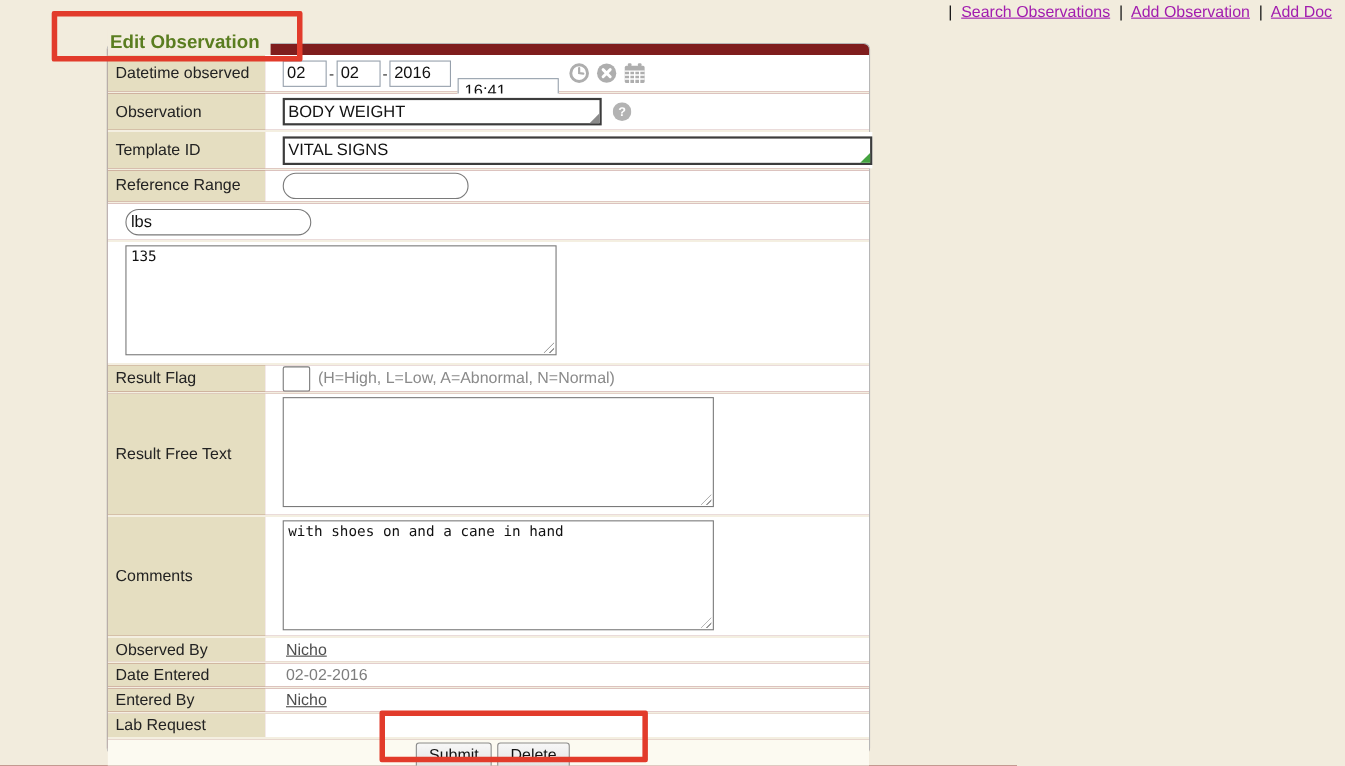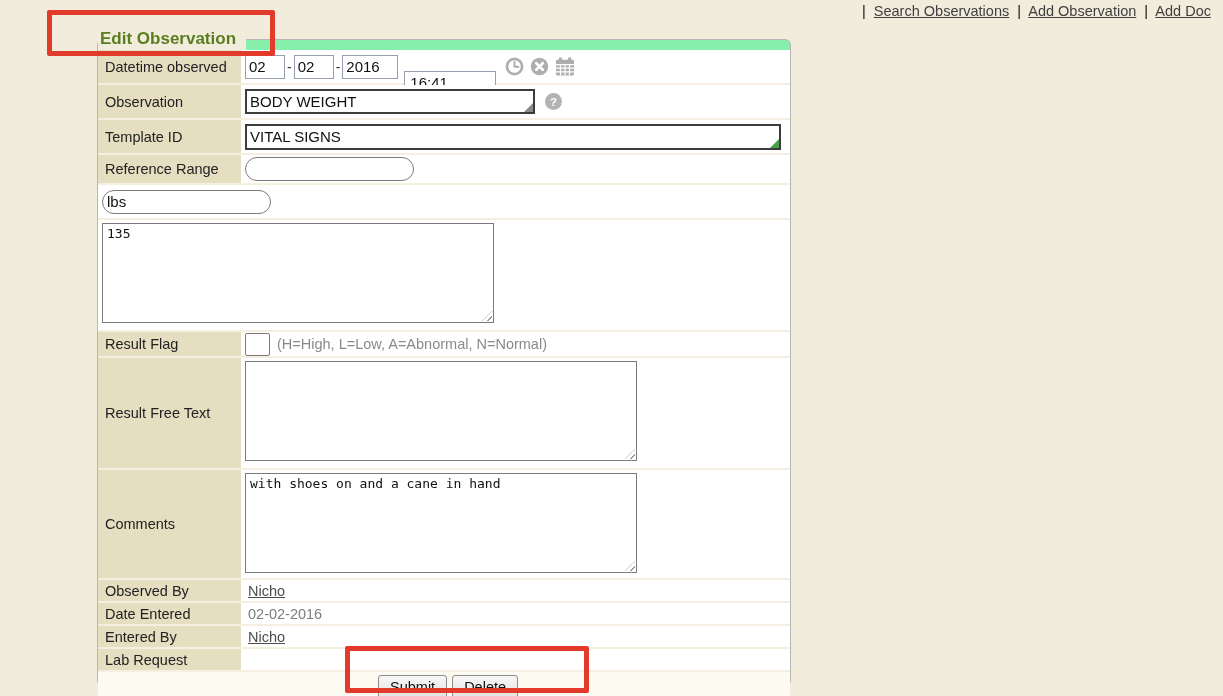--- a/index.html
+++ b/index.html
@@ -9,28 +9,28 @@
     font-family:"Liberation Sans", sans-serif;
     color:#222;
     position:relative;
   }
 
   
   .topnav {
     position:absolute; top:3px; left:858px;
     font-size:14.5px; white-space:nowrap; color:#111;
   }
-  .topnav a { color:#404040; text-decoration:underline; cursor:pointer; }
+  .topnav a { color:#a21caf; text-decoration:underline; cursor:pointer; }
   .topnav .sep { margin:0 4px; }
 
   
   .panel {
     position:absolute; left:97px; top:39px;
     width:694px; height:647px;
-    background:#86efac;
+    background:#7f1d1d;
     border:1px solid #b6b6b6;
     border-radius:6px;
   }
   .legend {
     position:absolute; top:-13px; left:0px;
     background:#f2ecdd;
     padding:0 10px 0 2px;
     font-size:17px; font-weight:bold; color:#5a7d20;
     line-height:24px;
   }
@@ -40,21 +40,21 @@
   .row .lbl {
     width:143px; flex:0 0 143px;
     background:#e5dec1;
     display:flex; align-items:center;
     padding-left:7px;
     font-size:14.5px; color:#222;
   }
   .row .val {
     flex:1; background:#ffffff;
     display:flex; align-items:center;
-    padding-left:4px;
+    padding-left:16px;
     position:relative;
   }
   .row.tall .val { align-items:flex-start; padding-top:2px; }
 
   
   .h31 { height:35px; } .h30 { height:30px; } .h26 { height:26px; }
   .h112 { height:112px; } .h110 { height:110px; } .h23 { height:23px; }
 
   input, textarea {
     font-family:"Liberation Sans", sans-serif;

